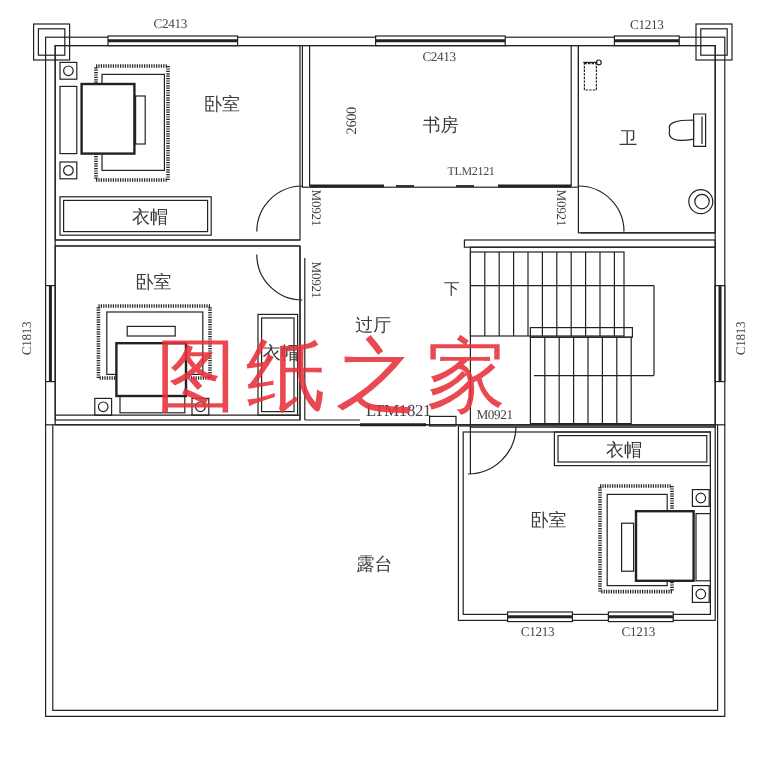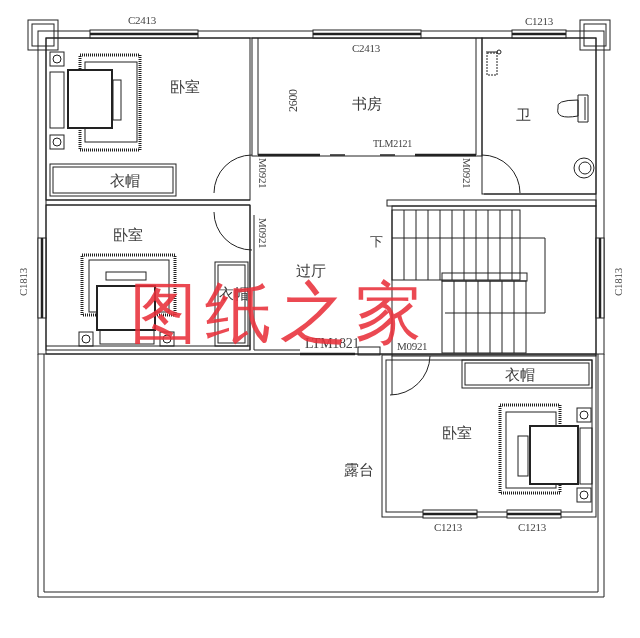--- a/index.html
+++ b/index.html
@@ -189,15 +189,15 @@
 <div class="lbl room" style="left:110px; top:174px;">衣帽</div>
 <div class="lbl room" style="left:352px; top:97px;">书房</div>
 <div class="lbl code vert" style="left:287px; top:112px; transform: rotate(-90deg); font-size:12px;">2600</div>
 <div class="lbl room" style="left:516px; top:108px;">卫</div>
 <div class="lbl room" style="left:113px; top:228px;">卧室</div>
 <div class="lbl room" style="left:219px; top:287px;">衣帽</div>
 <div class="lbl room" style="left:296px; top:264px;">过厅</div>
 <div class="lbl room" style="left:370px; top:235px; font-size:13px;">下</div>
 <div class="lbl room" style="left:442px; top:426px;">卧室</div>
 <div class="lbl room" style="left:505px; top:368px;">衣帽</div>
-<div class="lbl room" style="left:297px; top:463px;margin-left:47px;">露台</div>
+<div class="lbl room" style="left:297px; top:463px;">露台</div>
 
 <div class="watermark" style="left:130px; top:280px;">图纸之家</div>
 
 </body></html>

